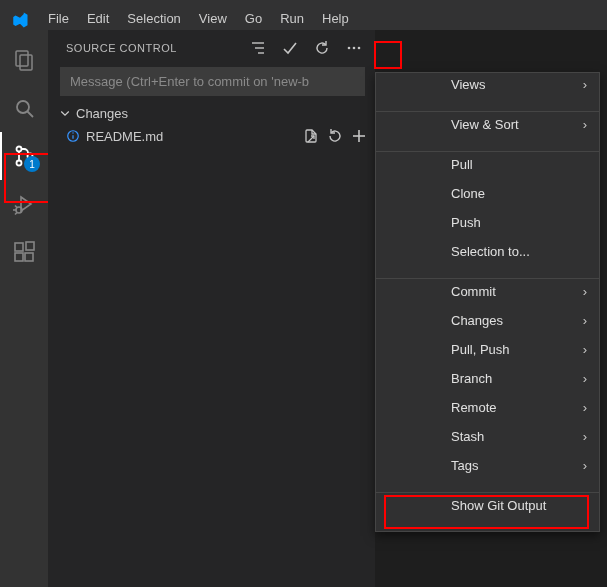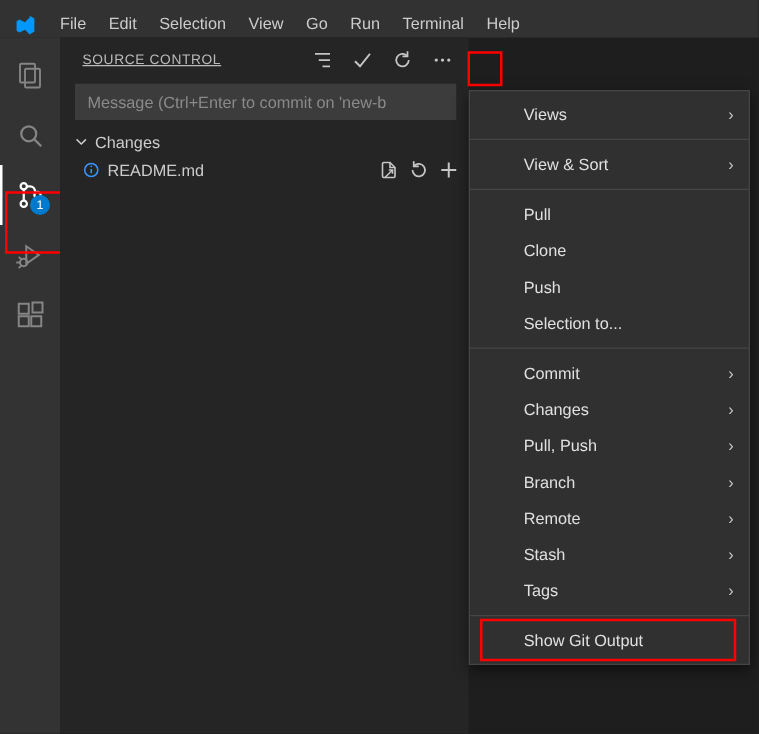--- a/index.html
+++ b/index.html
@@ -88,21 +88,20 @@
     display:flex; flex-direction:column;
   }
   .sidebar-header {
     height: 35px;
     display:flex; align-items:center;
     padding: 0 10px 0 18px;
     font-size: 11px;
     letter-spacing: 0.5px;
     color: #bbbbbb;
     gap: 6px;
-    text-decoration: underline;
   }
   .sidebar-header-title { flex: 1; }
   .header-actions { display:flex; gap: 10px; align-items:center; }
   .header-action {
     width: 22px; height: 22px;
     display:flex; align-items:center; justify-content:center;
     color:#c5c5c5;
     cursor: pointer;
   }
   .header-action svg { width:16px; height:16px; }
@@ -151,25 +150,26 @@
     left: 375px;
     width: 225px;
     background: #303031;
     border: 1px solid #454545;
     box-shadow: 0 4px 10px rgba(0,0,0,0.5);
     padding: 4px 0;
     z-index: 50;
   }
   .menu-item {
     height: 29px;
-    display:flex; align-items:center;
+    display:flex; align-items:flex-start;
     padding: 0 24px 0 43px;
     color:#e0e0e0;
     cursor:pointer;
     position:relative;
+    margin-left:32px;
   }
   .submenu-arrow {
     position:absolute;
     right: 12px;
     color:#c5c5c5;
   }
   .menu-sep {
     height:1px;
     background:#454545;
     margin: 5px 0;
@@ -193,21 +193,20 @@
     <svg viewBox="0 0 24 24" width="18" height="18">
         <path fill="#0098ff" d="M17 2l5 3v14l-5 3-9-9 4-4-6-3-3 2v10l3 2 6-3-4-4 9-9z"></path>
       </svg>
   </span>
   <span class="menubar-item">File</span>
   <span class="menubar-item">Edit</span>
   <span class="menubar-item">Selection</span>
   <span class="menubar-item">View</span>
   <span class="menubar-item">Go</span>
   <span class="menubar-item">Run</span>
-  <span class="menubar-item">Terminal</span>
   <span class="menubar-item">Help</span>
 </div>
 
 <div class="activity-bar">
   <div class="activity-item">
     <svg viewBox="0 0 24 24" fill="none" stroke="currentColor" stroke-width="1.5">
         <rect x="4" y="3" width="12" height="15" rx="1"></rect>
         <rect x="8" y="7" width="12" height="15" rx="1"></rect>
       </svg>
   </div>

